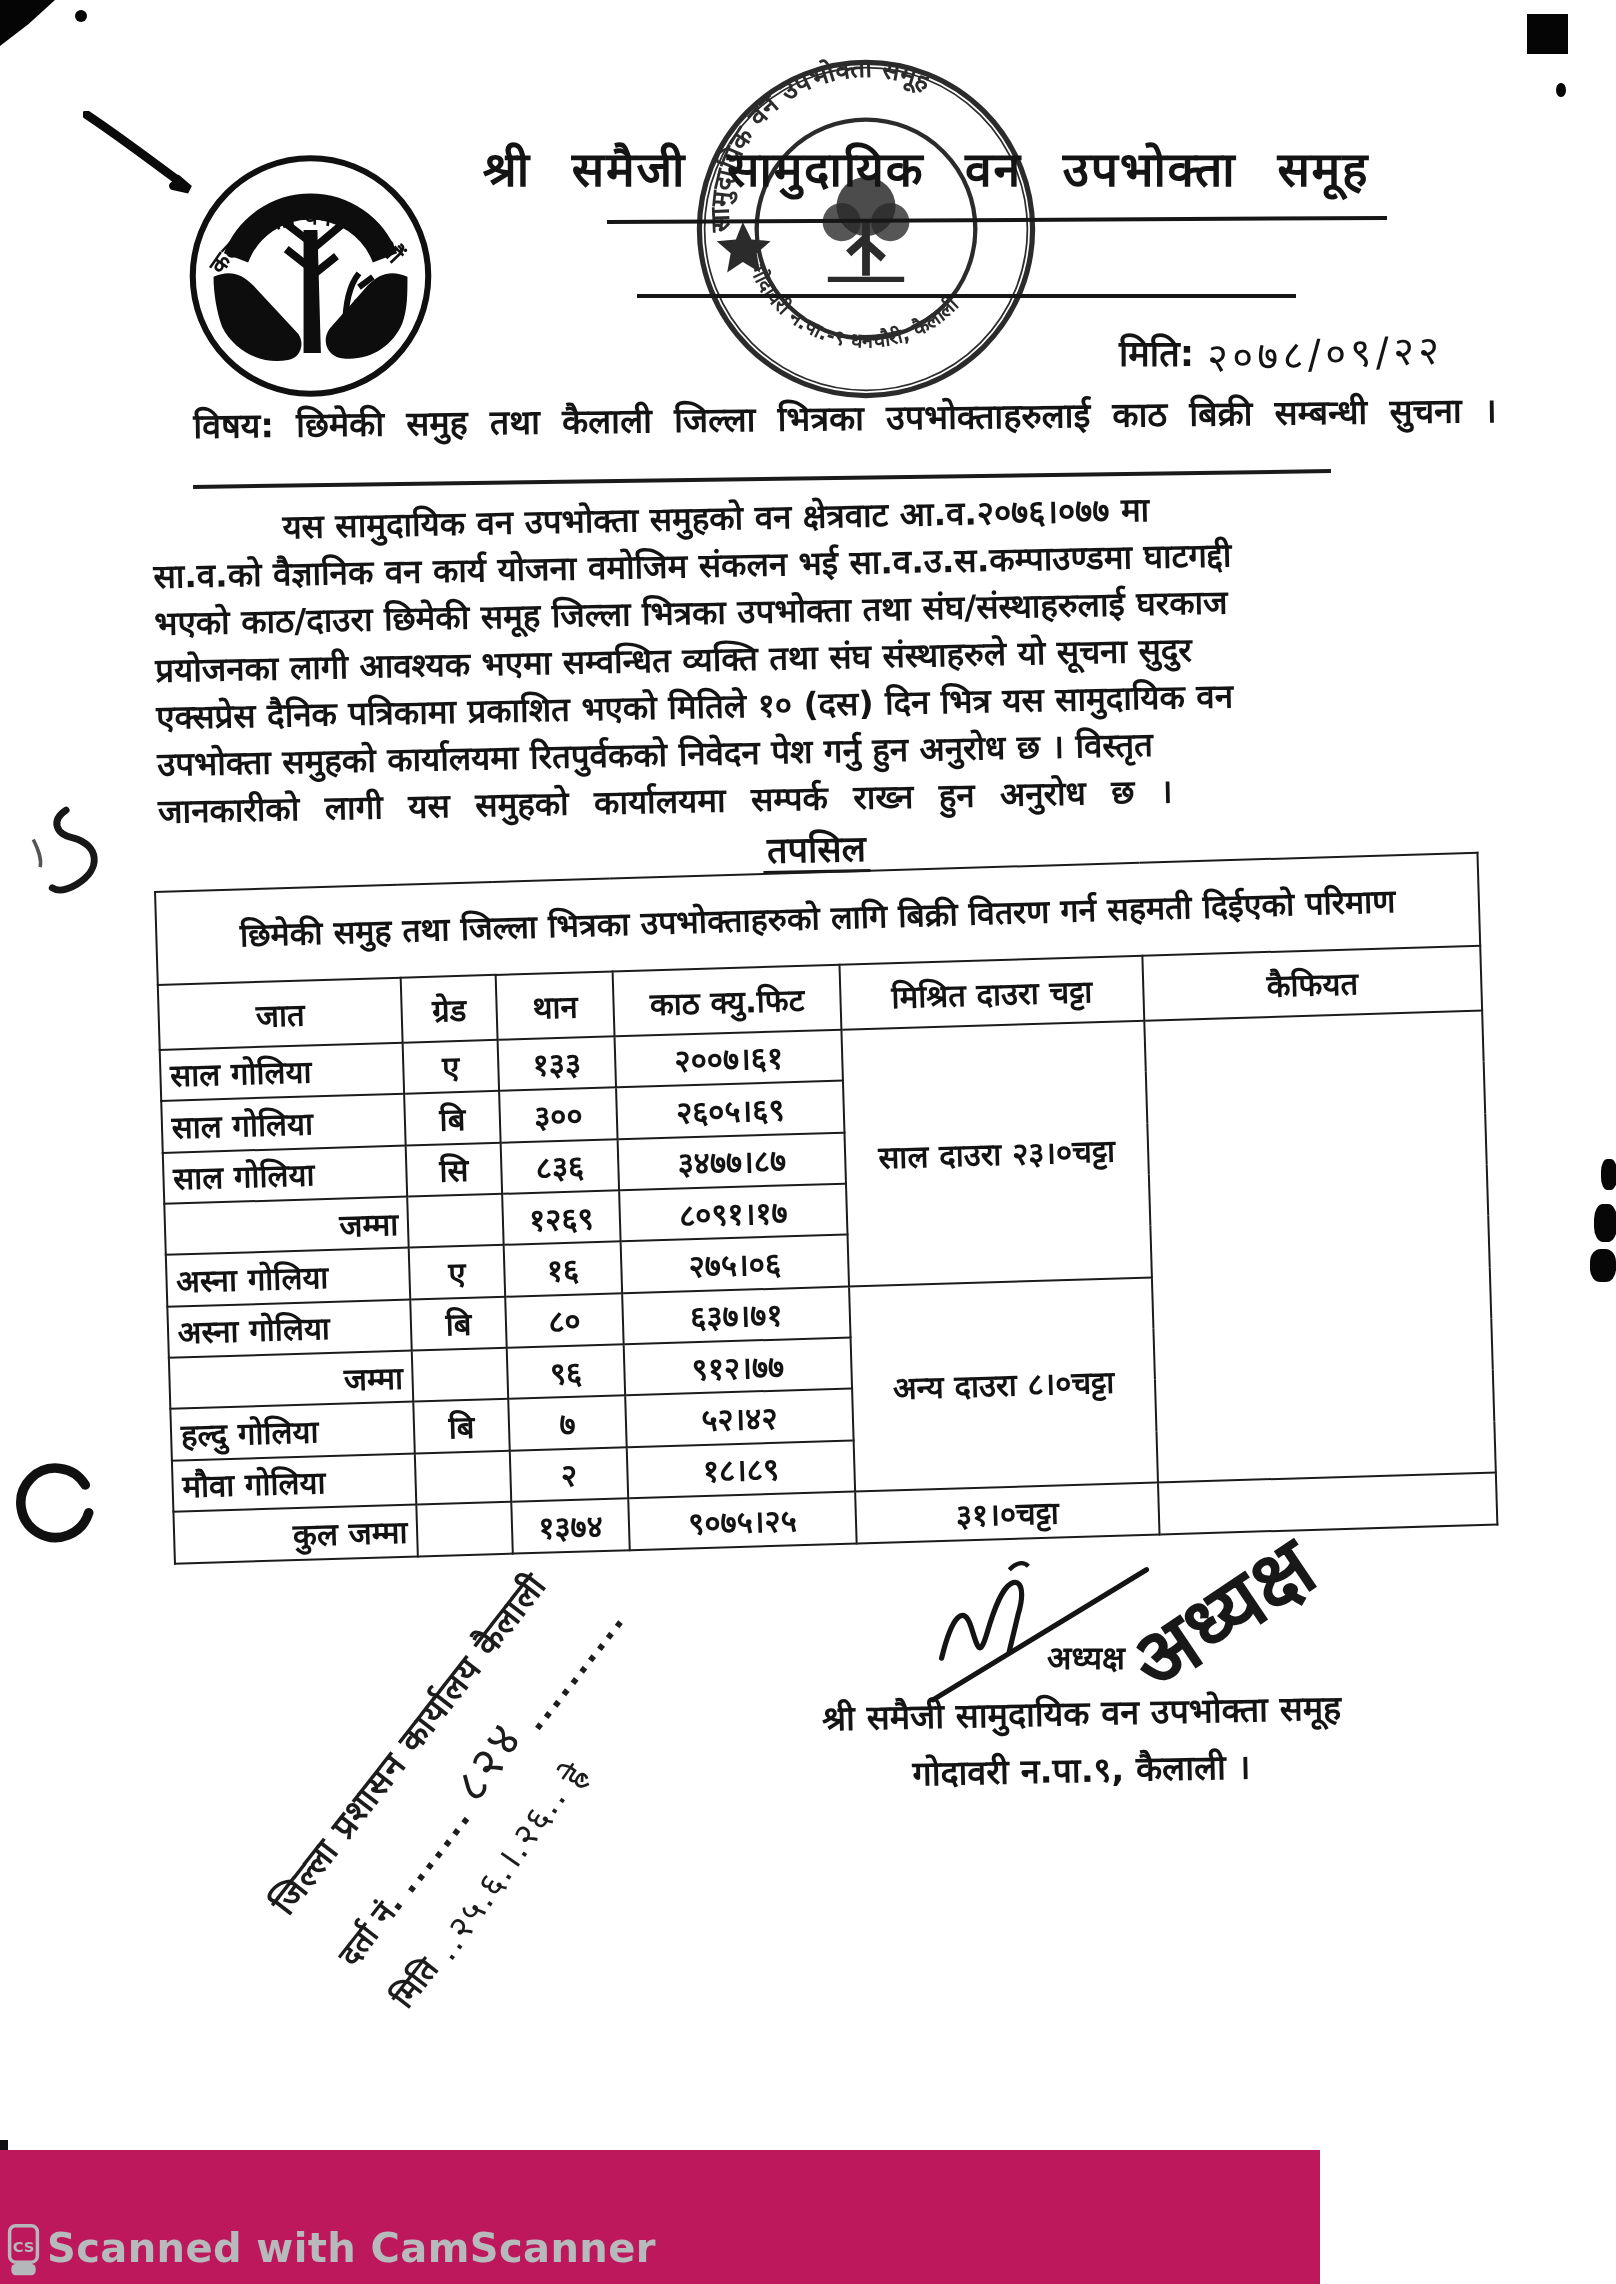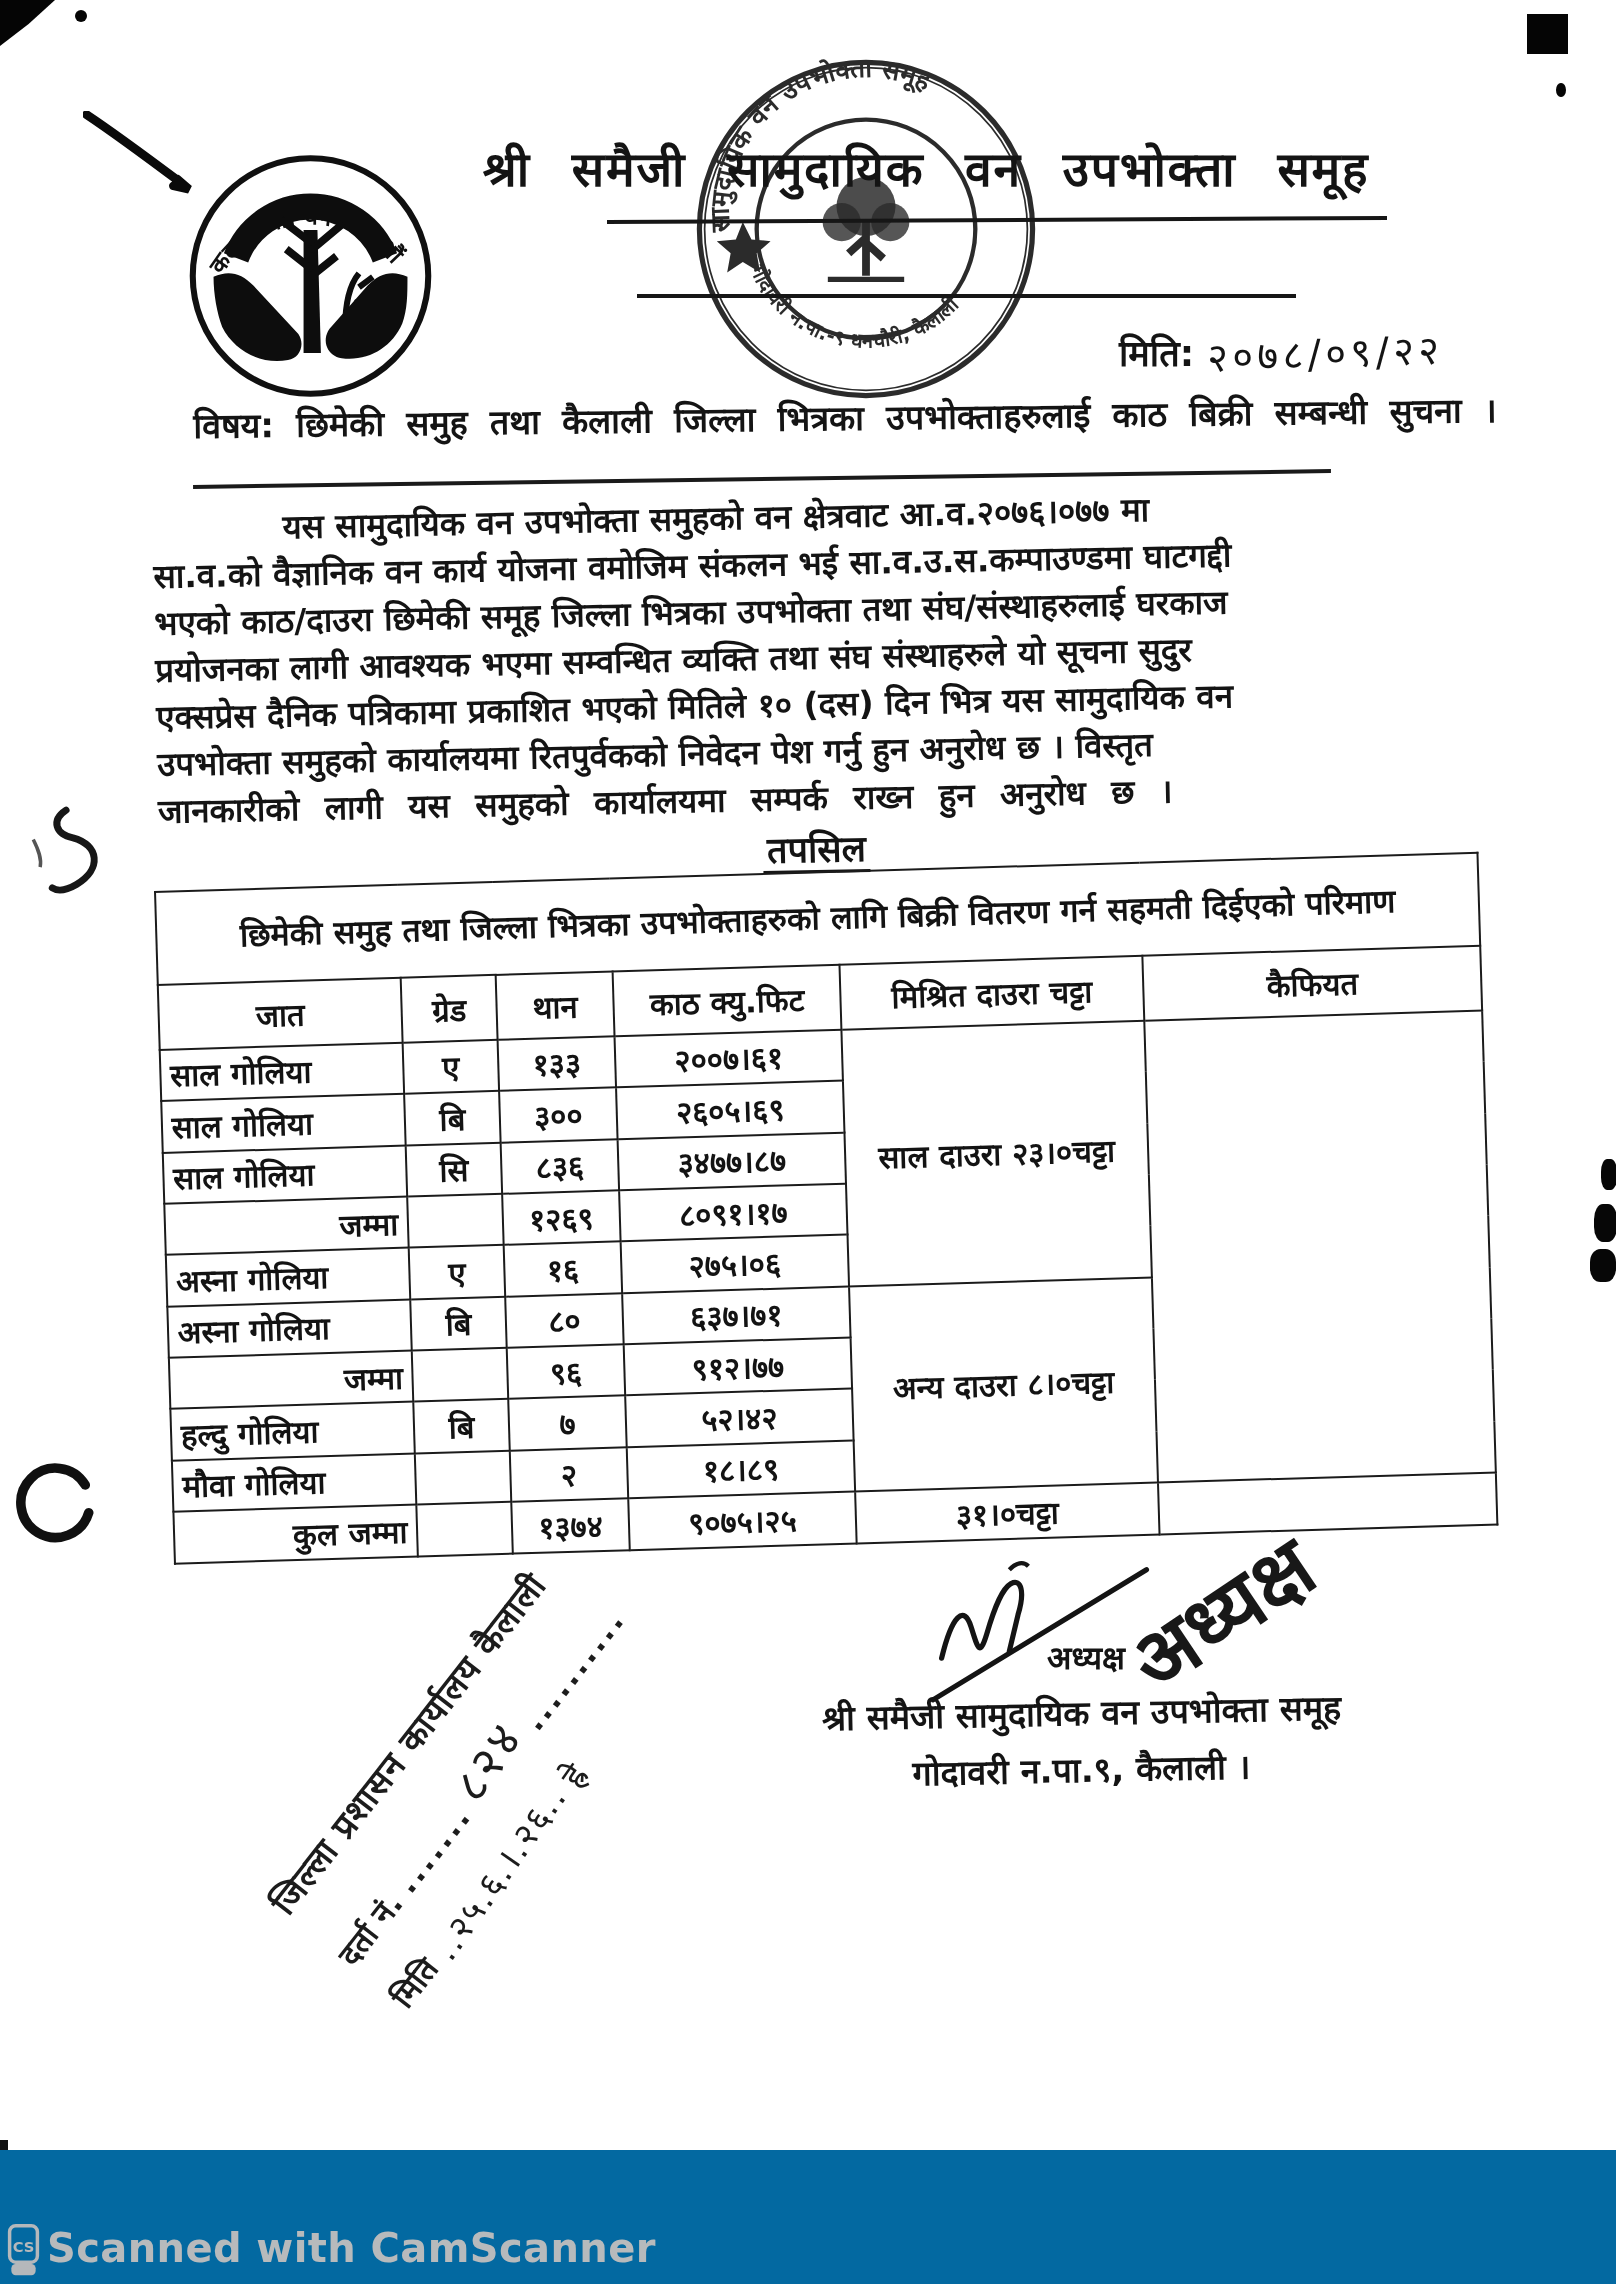--- a/index.html
+++ b/index.html
@@ -67,21 +67,21 @@
            clip-path:polygon(0 0,100% 0,52% 48%,0 92%);}
   .dot-a{left:75px;top:10.4px;width:12px;height:12px;background:#050505;border-radius:50%;}
   .sq-tr{left:1527px;top:14px;width:41px;height:40px;background:#050505;}
   .dot-tr{left:1556px;top:83px;width:9.5px;height:14px;background:#050505;border-radius:50%;}
   .edge-r1{left:1601px;top:1159px;width:15.6px;height:31px;background:#070707;border-radius:40%;}
   .edge-r2{left:1594px;top:1204px;width:22.5px;height:38px;background:#070707;border-radius:40%;}
   .edge-r3{left:1590px;top:1249px;width:26px;height:33px;background:#070707;border-radius:40%;}
   .speck-bl{left:0;top:2140px;width:7.8px;height:19px;background:#111;}
 
   
-  .footer-bar{left:0;top:2150px;width:1616px;height:134px;background:#0369a1;}
+  .footer-bar{left:0;top:2150px;width:1320px;height:134px;background:#be185d;}
   .cam-text{left:47px;top:2227px;font-size:40px;color:#b7babc;font-weight:700;letter-spacing:0.4px;}
 </style>
 </head>
 <body>
 
 <div class="page">
 
   <div class="abs blob-tl"></div>
   <div class="abs dot-a"></div>
   <div class="abs sq-tr"></div>

